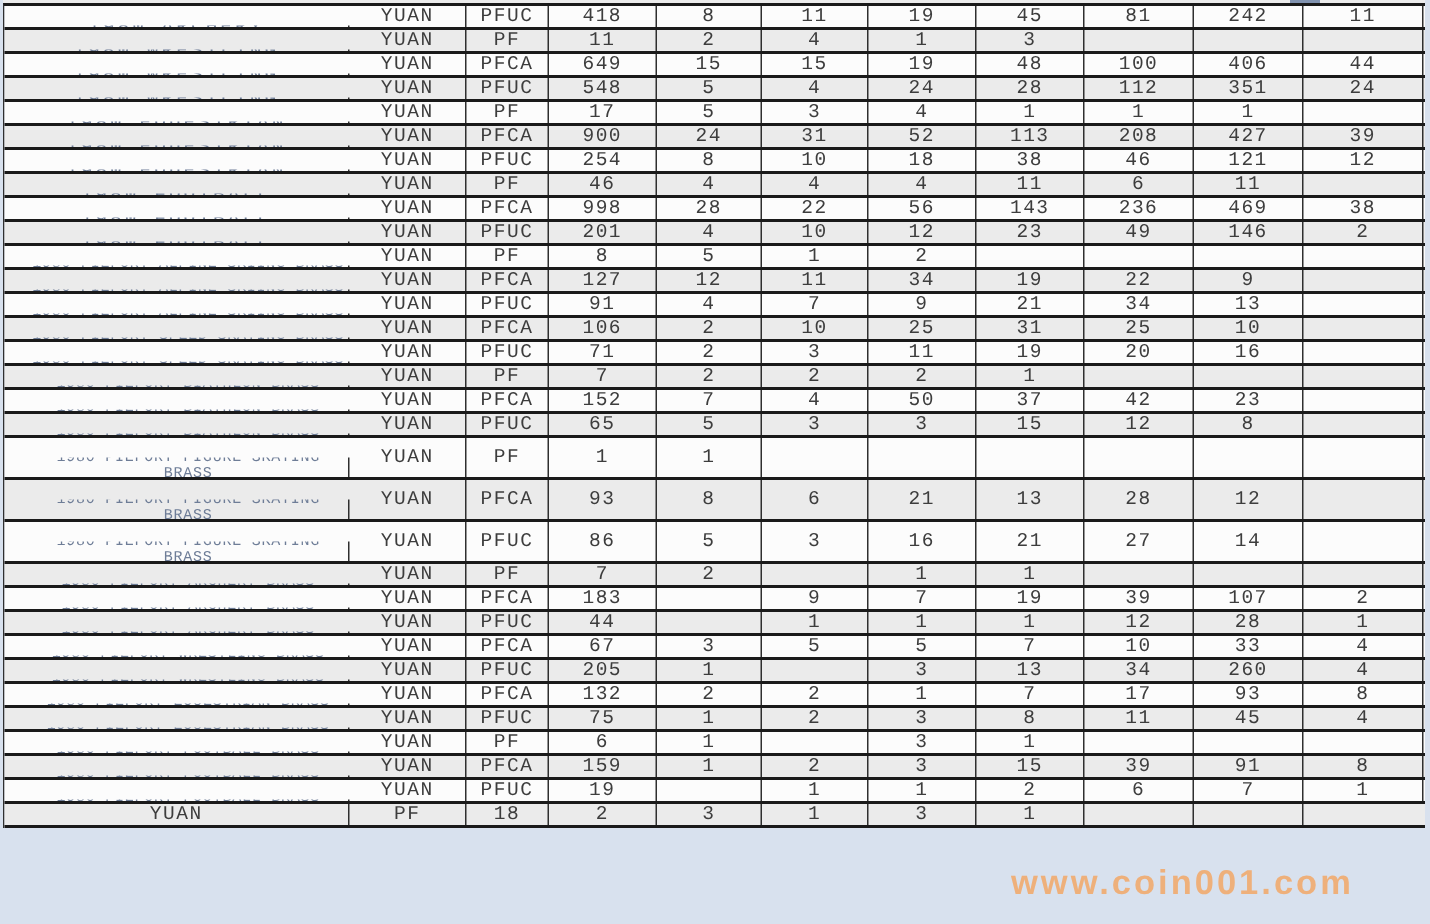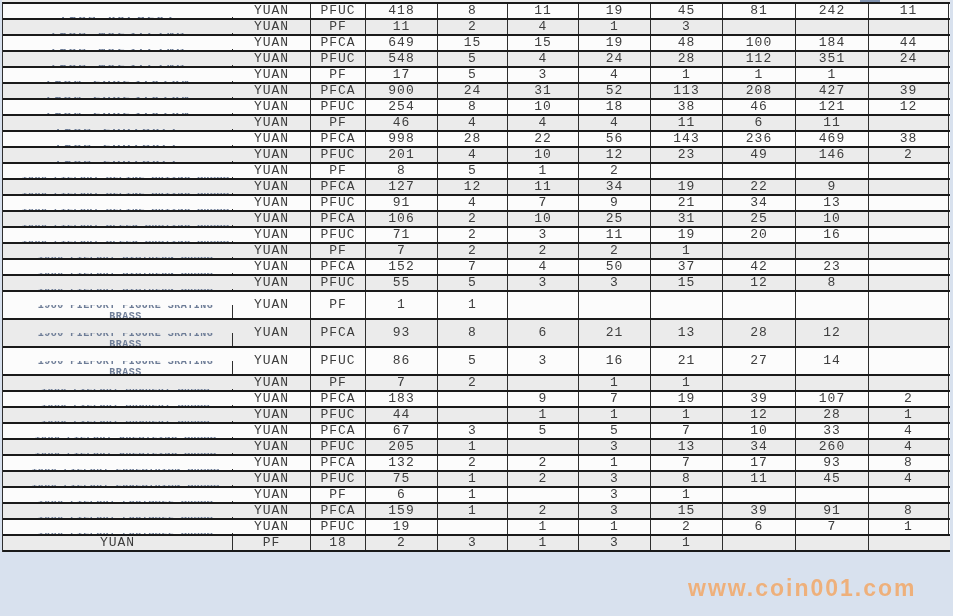--- a/index.html
+++ b/index.html
@@ -36,27 +36,27 @@
     border-right: 1px solid #2F2F2F;
     display: flex; flex-direction: column;
     align-items: center; justify-content: center;
     overflow: hidden;
     color: var(--value-color, #3D3D3D);
     font-size: 13px; letter-spacing: 1px;
     line-height: 1.05; white-space: nowrap;
   }
   .name-cell {
     color: var(--name-color, #6E7D97);
-    font-weight: bold;
+    font-weight: normal;
     margin-top: 13px;
   }
   .large .name-cell { font-size: 13px; letter-spacing: 2px; }
   .small .name-cell { font-size: 10px; letter-spacing: 0.5px; padding-left: 16px; }
   #watermark {
-    position: absolute; left: 688px; top: 575px;
+    position: absolute; left: 674px; top: 575px;
     font-family: "Liberation Sans", sans-serif;
     font-weight: bold; font-size: 23px; letter-spacing: 2px;
     color: var(--wm-color, #F79E50);
     opacity: 0.72;
     pointer-events: none;
   }
 </style>
 </head>
 <body>
 
@@ -158,21 +158,21 @@
         <div class="cell">
           <div>19</div>
         </div>
         <div class="cell">
           <div>48</div>
         </div>
         <div class="cell">
           <div>100</div>
         </div>
         <div class="cell">
-          <div>184</div>
+          <div>406</div>
         </div>
         <div class="cell">
           <div>44</div>
         </div>
       </div>
       <div class="row even large">
         <div class="cell name-cell">
           <div>1980 WRESTLING</div>
         </div>
         <div class="cell">
@@ -665,21 +665,21 @@
         <div class="cell name-cell">
           <div>1980 PIEFORT BIATHLON BRASS</div>
         </div>
         <div class="cell">
           <div>YUAN</div>
         </div>
         <div class="cell">
           <div>PFUC</div>
         </div>
         <div class="cell">
-          <div>55</div>
+          <div>65</div>
         </div>
         <div class="cell">
           <div>5</div>
         </div>
         <div class="cell">
           <div>3</div>
         </div>
         <div class="cell">
           <div>3</div>
         </div>

